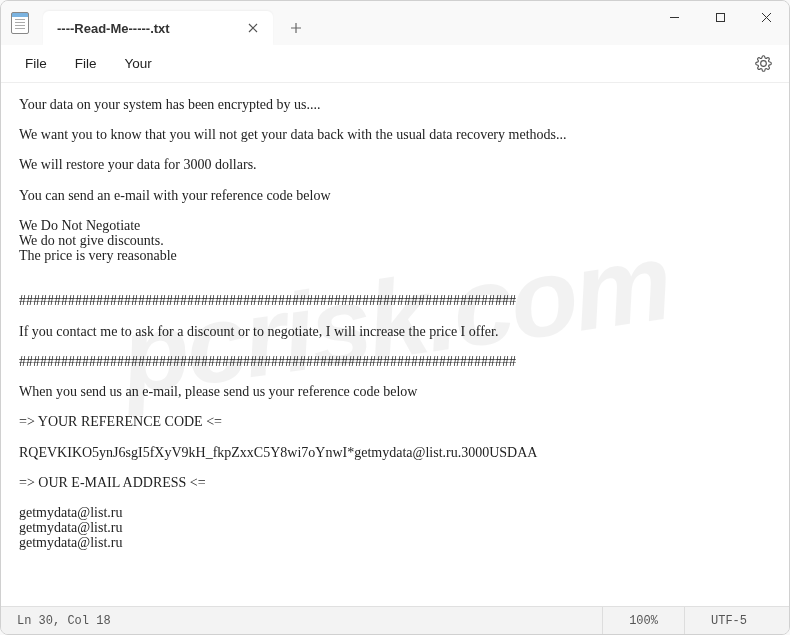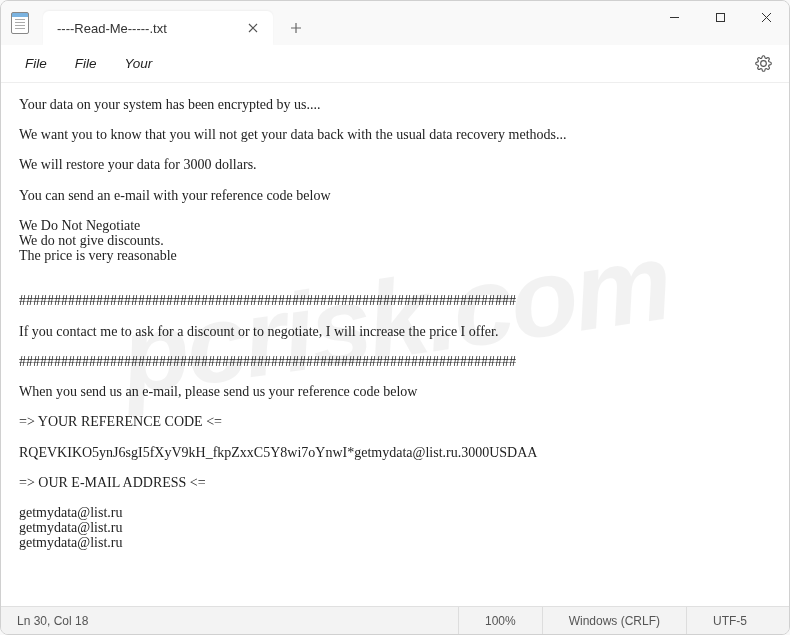--- a/index.html
+++ b/index.html
@@ -41,21 +41,21 @@
       background: #fff;
       border-radius: 6px 6px 0 0;
       display: flex;
       align-items: center;
       padding: 0 10px 0 14px;
       font-size: 13px;
       color: #333;
       margin-top: 10px;
       box-shadow: 0 -1px 2px rgba(0,0,0,0.04);
     }
-    .tab-title { flex: 1; }
+    .tab-title { flex: 1; font-weight: bold; }
     .tab-close {
       width: 20px; height: 20px;
       display: flex; align-items: center; justify-content: center;
       color: #555; font-size: 14px;
       border-radius: 3px;
       cursor: pointer;
     }
     .new-tab {
       width: 34px; height: 34px;
       display: flex; align-items: center; justify-content: center;
@@ -74,21 +74,20 @@
       color: #333;
       cursor: pointer;
     }
     .menubar {
       height: 38px;
       background: #fff;
       display: flex;
       align-items: center;
       padding: 0 10px;
       border-bottom: 1px solid #eee;
-      font-style: italic;
     }
     .menu-item {
       padding: 6px 14px;
       font-size: 13.5px;
       color: #222;
       border-radius: 4px;
       cursor: pointer;
     }
     .settings-btn {
       margin-left: auto;
@@ -111,20 +110,21 @@
     }
     .statusbar {
       height: 28px;
       background: #f3f3f3;
       border-top: 1px solid #e0e0e0;
       display: flex;
       align-items: center;
       font-size: 12px;
       color: #555;
       padding: 0 16px;
+      font-family: Liberation Mono, monospace;
     }
     .status-left { flex: 1; }
     .status-cell {
       padding: 0 26px;
       border-left: 1px solid #ddd;
       height: 100%;
       display: flex; align-items: center;
     }
     .watermark {
       position: absolute;
@@ -217,15 +217,14 @@
 
 getmydata@list.ru
 getmydata@list.ru
 getmydata@list.ru</div>
 
 <div class="watermark">pcrisk.com</div>
 
 <div class="statusbar">
   <div class="status-left">Ln 30, Col 18</div>
   <div class="status-cell">100%</div>
-  <div class="status-cell">Windows (CRLF)</div>
   <div class="status-cell">UTF-5</div>
 </div>
 
 </body></html>

